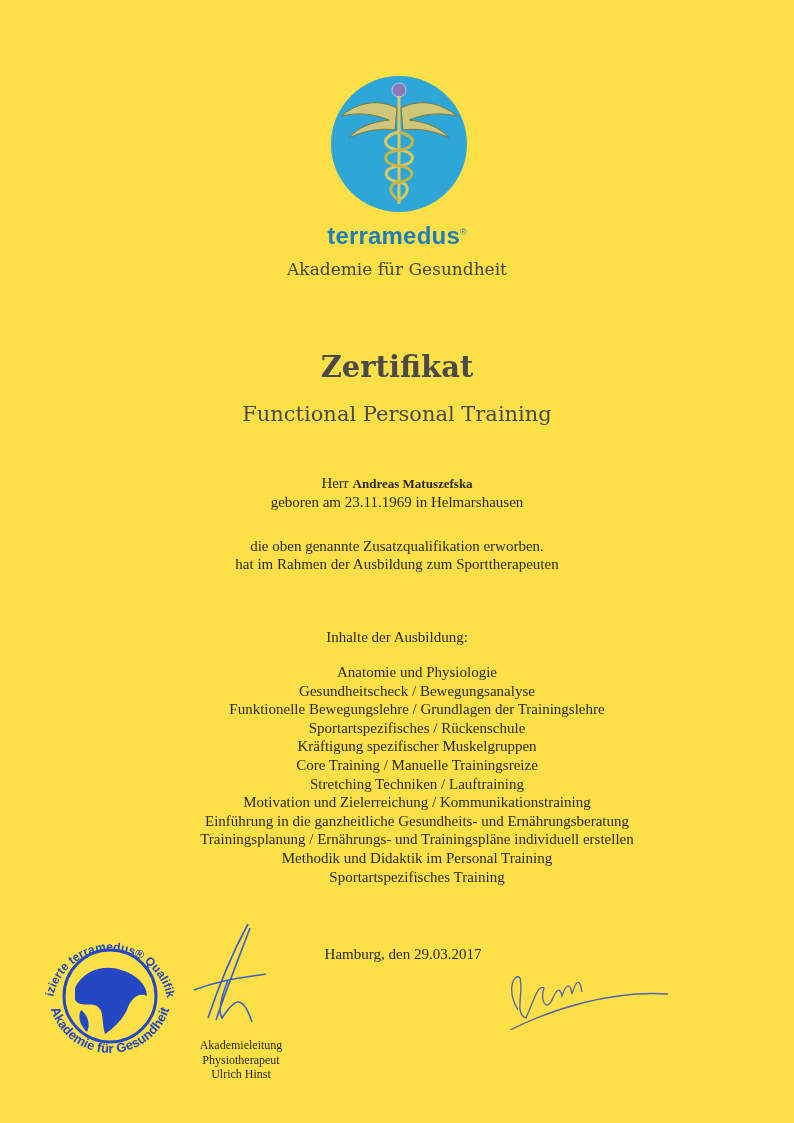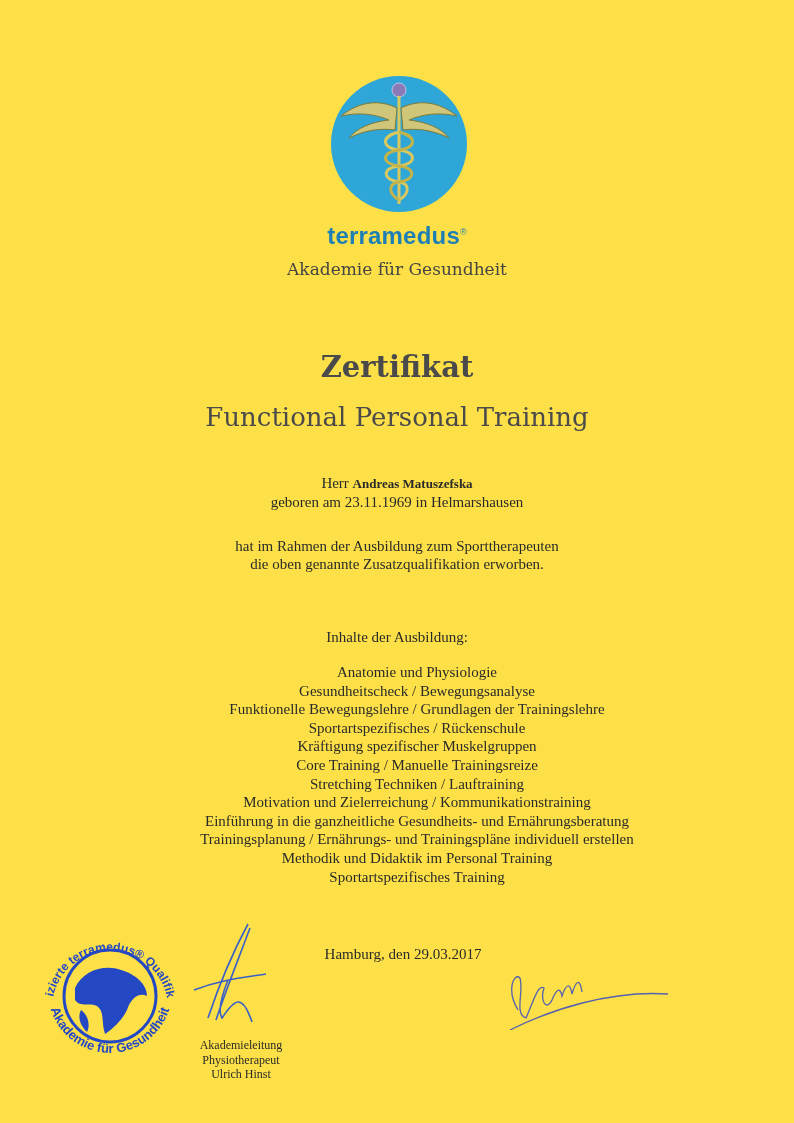--- a/index.html
+++ b/index.html
@@ -3,21 +3,21 @@
 <meta charset="utf-8">
 <style>
   html,body{margin:0;padding:0;}
   body{width:794px;height:1123px;background:#fbfbfa;position:relative;overflow:hidden;font-family:"Liberation Serif",serif;color:#2a2a2a;}
   .page{position:absolute;left:0;top:0;width:794px;height:1123px;background:#fde047;}
   .logo-circle{position:absolute;left:331px;top:76px;width:136px;height:136px;border-radius:50%;background:#2ea7d8;}
   .brand{position:absolute;left:0;width:794px;top:222px;text-align:center;font-family:"Liberation Sans",sans-serif;font-weight:bold;font-size:24px;color:#1d7fb6;letter-spacing:0.2px;}
   .brand sup{font-size:9px;font-weight:normal;}
   .subtitle{position:absolute;left:0;width:794px;top:259px;text-align:center;font-family:"DejaVu Serif",serif;font-size:17px;color:#444;}
   .title{position:absolute;left:0;width:794px;top:350px;text-align:center;font-family:"DejaVu Serif",serif;font-weight:bold;font-size:29px;color:#4a4a4a;}
-  .course{position:absolute;left:0;width:794px;top:402px;text-align:center;font-family:"DejaVu Serif",serif;font-size:26px;color:#4a4a4a;}
+  .course{position:absolute;left:0;width:794px;top:402px;text-align:center;font-family:"DejaVu Serif",serif;font-size:21px;color:#4a4a4a;}
   .center-block{position:absolute;left:0;width:794px;text-align:center;font-size:15px;line-height:18px;color:#2a2a2a;}
   .name{font-weight:bold;font-size:13px;}
   .contents-list div{line-height:18.6px;}
   .seal{position:absolute;left:35px;top:918px;width:150px;height:150px;}
   .sig-left{position:absolute;left:190px;top:920px;width:80px;height:110px;}
   .sig-right{position:absolute;left:500px;top:970px;width:170px;height:60px;}
   .sign-text{position:absolute;text-align:center;font-size:12px;line-height:14.5px;color:#2a2a2a;margin-top:20px;}
 </style>
 </head>
 <body>
@@ -44,22 +44,22 @@
 
   <div class="center-block" style="top:474px;">
     <div>
       <span>Herr</span>
       <span class="name">Andreas Matuszefska</span>
     </div>
     <div>geboren am 23.11.1969 in Helmarshausen</div>
   </div>
 
   <div class="center-block" style="top:537px;">
+    <div>die oben genannte Zusatzqualifikation erworben.</div>
     <div>hat im Rahmen der Ausbildung zum Sporttherapeuten</div>
-    <div>die oben genannte Zusatzqualifikation erworben.</div>
   </div>
 
   <div class="center-block" style="top:628px;">Inhalte der Ausbildung:</div>
   <div class="center-block contents-list" style="top:663px;margin-left:20px;">
     <div>Anatomie und Physiologie</div>
     <div>Gesundheitscheck / Bewegungsanalyse</div>
     <div>Funktionelle Bewegungslehre / Grundlagen der Trainingslehre</div>
     <div>Sportartspezifisches / Rückenschule</div>
     <div>Kräftigung spezifischer Muskelgruppen</div>
     <div>Core Training / Manuelle Trainingsreize</div>

